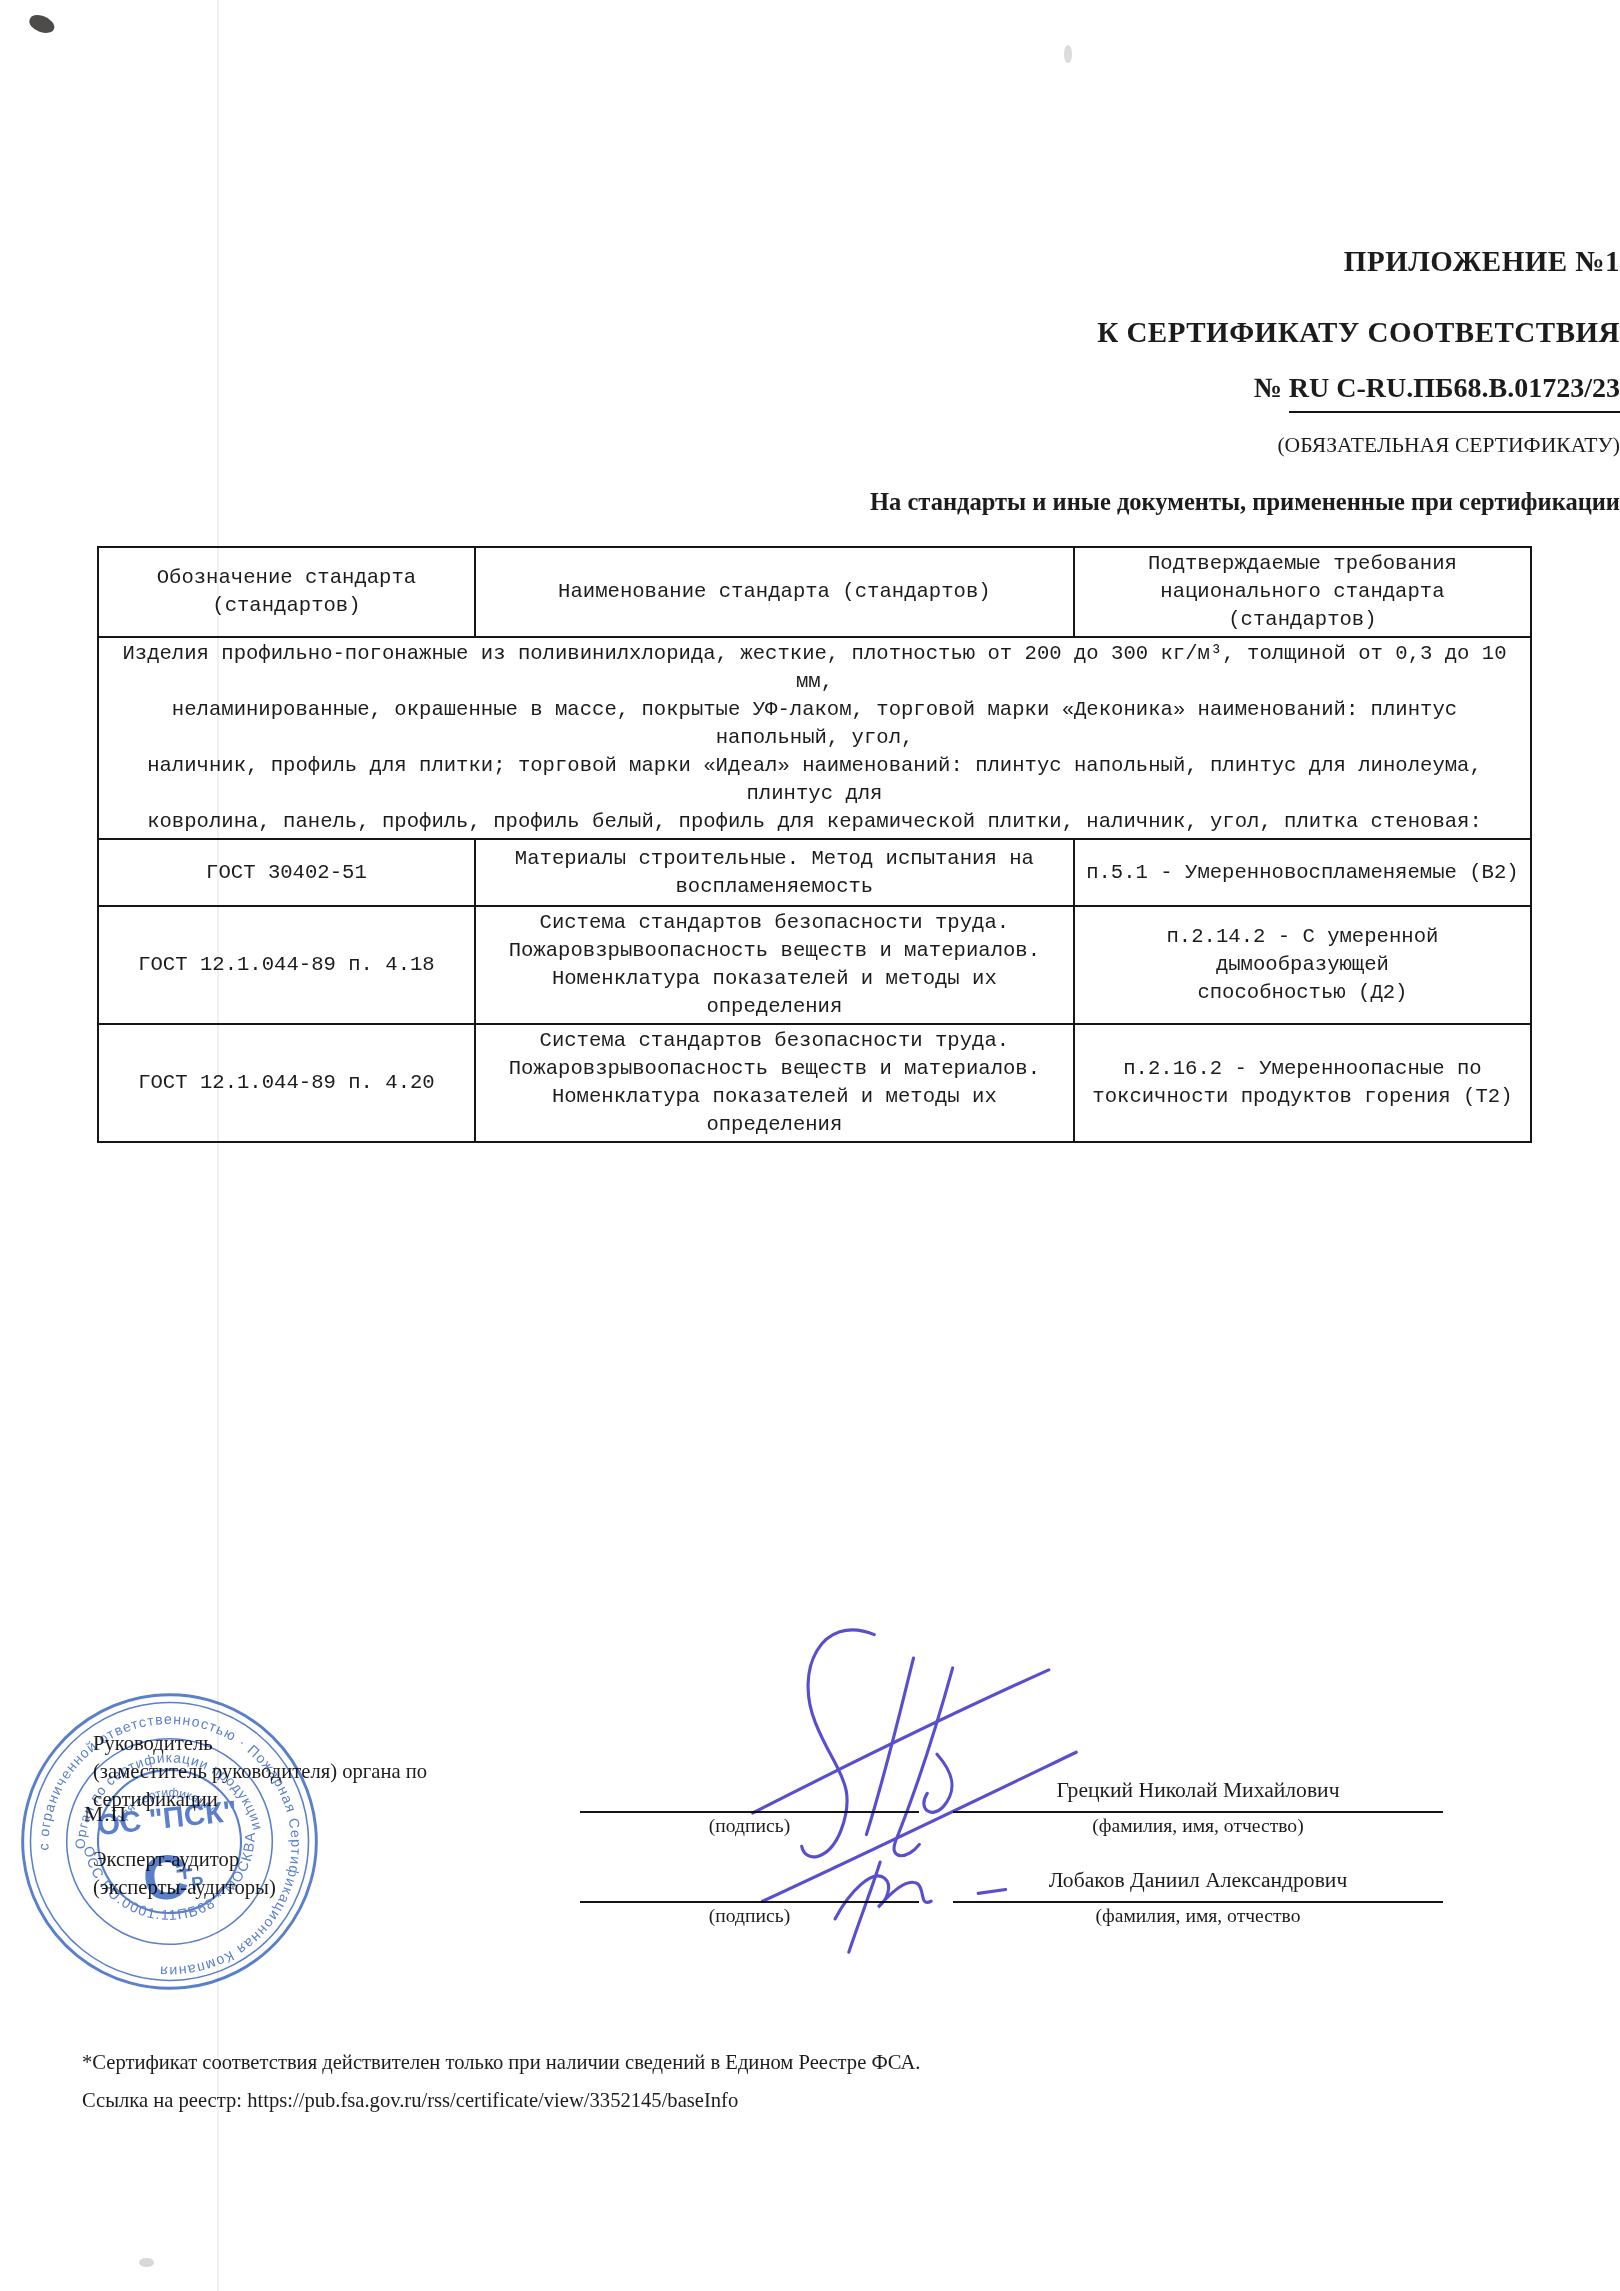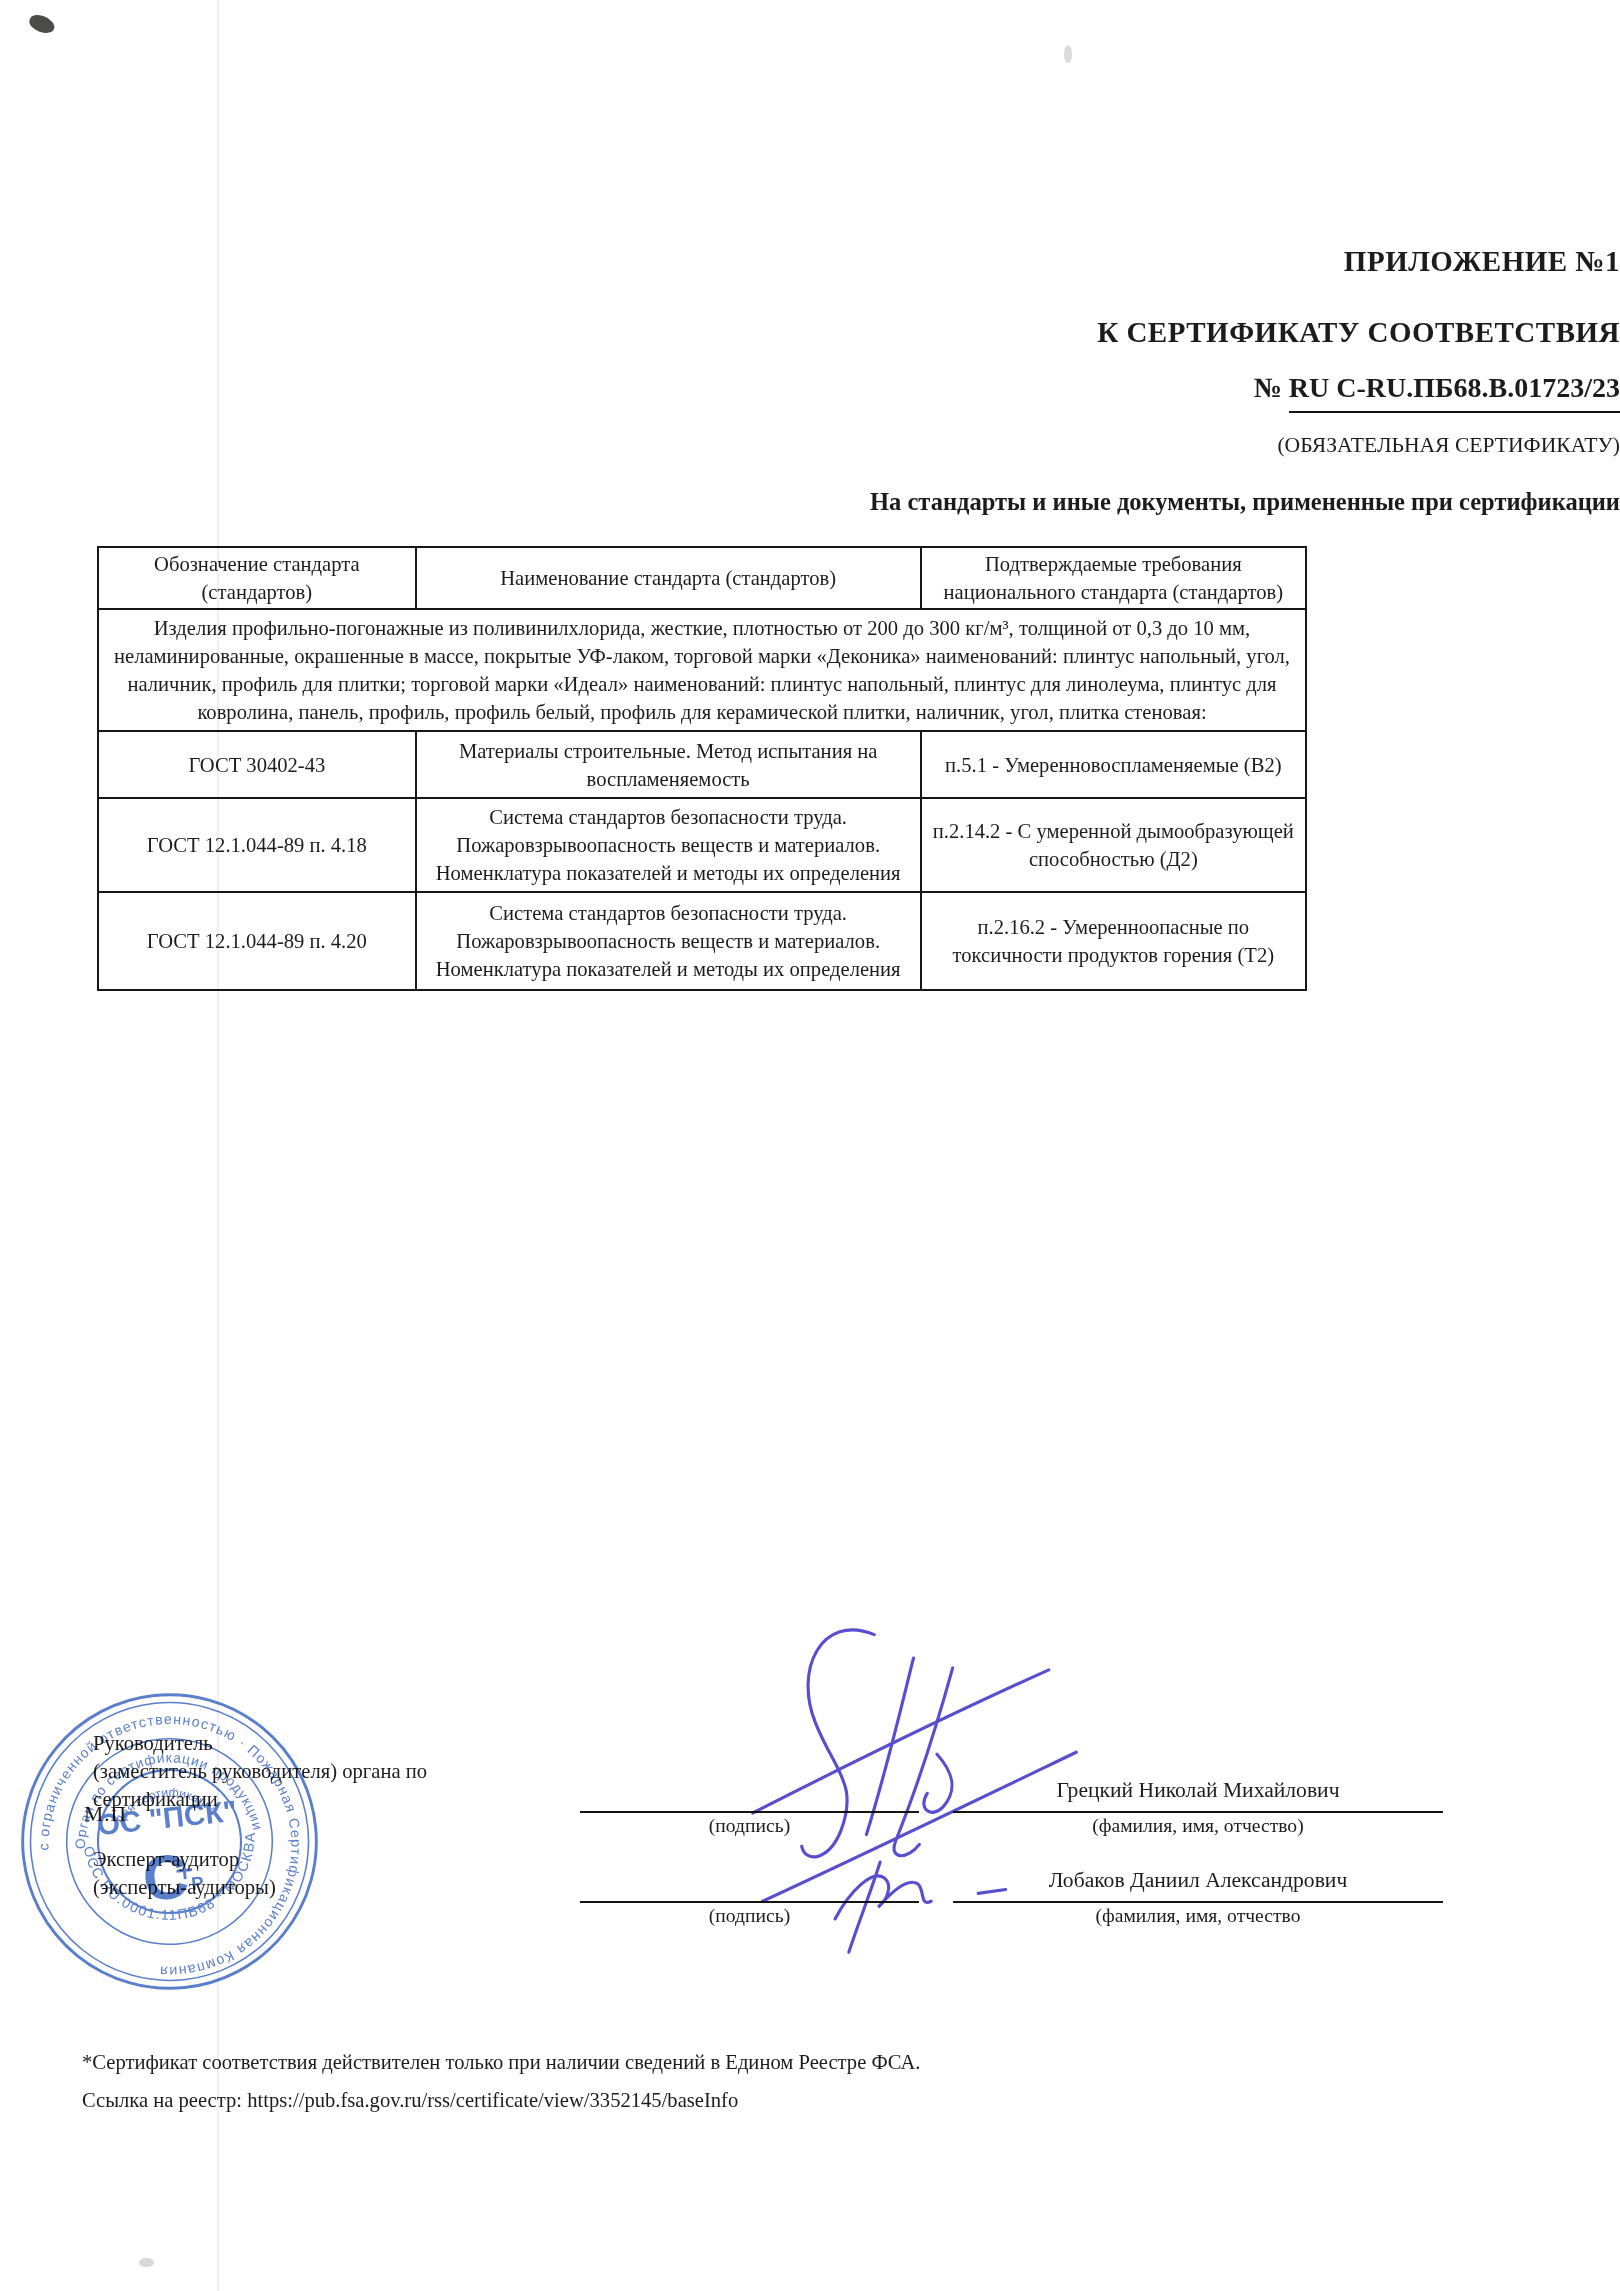--- a/index.html
+++ b/index.html
@@ -9,23 +9,23 @@
   }
   .abs{position:absolute;}
   .center{left:0;width:1620px;text-align:right;}
   .pre{white-space:pre-line;}
   .title{font-weight:bold;font-size:29px;letter-spacing:0.5px;}
   .cert-no{font-weight:bold;font-size:28px;}
   .cert-no .u{border-bottom:2.5px solid #151515;padding-bottom:8px;}
   .cert-kind{font-size:21.6px;}
   .section-title{font-weight:bold;font-size:24.5px;}
   table.std{
-    position:absolute;left:97px;top:546px;width:1210px;
+    position:absolute;left:97px;top:546px;width:1435px;
     border-collapse:collapse;table-layout:fixed;
-    font-size:20.6px;line-height:28px;
+    font-size:20.6px;line-height:28px;font-family:Liberation Mono, monospace;
   }
   table.std td{
     border:2px solid #161616;text-align:center;vertical-align:middle;
     padding:2px 7.8px;
   }
   col.c1{width:26.3%;} col.c2{width:41.8%;} col.c3{width:31.9%;}
   tr.hrow td{height:55px;}
   tr.srow td{height:116px;}
   tr.r0 td{height:57px;}
   tr.r1 td{height:61px;}
@@ -78,21 +78,21 @@
       <td class="pre">Подтверждаемые требования
 национального стандарта (стандартов)</td>
     </tr>
     <tr class="srow">
       <td colspan="3" class="pre">Изделия профильно-погонажные из поливинилхлорида, жесткие, плотностью от 200 до 300 кг/м³, толщиной от 0,3 до 10 мм,
 неламинированные, окрашенные в массе, покрытые УФ-лаком, торговой марки «Деконика» наименований: плинтус напольный, угол,
 наличник, профиль для плитки; торговой марки «Идеал» наименований: плинтус напольный, плинтус для линолеума, плинтус для
 ковролина, панель, профиль, профиль белый, профиль для керамической плитки, наличник, угол, плитка стеновая:</td>
     </tr>
     <tr class="r1">
-      <td class="pre">ГОСТ 30402-43</td>
+      <td class="pre">ГОСТ 30402-51</td>
       <td class="pre">Материалы строительные. Метод испытания на
 воспламеняемость</td>
       <td class="pre">п.5.1 - Умеренновоспламеняемые (В2)</td>
     </tr>
     <tr class="r2">
       <td class="pre">ГОСТ 12.1.044-89 п. 4.18</td>
       <td class="pre">Система стандартов безопасности труда.
 Пожаровзрывоопасность веществ и материалов.
 Номенклатура показателей и методы их определения</td>
       <td class="pre">п.2.14.2 - С умеренной дымообразующей

